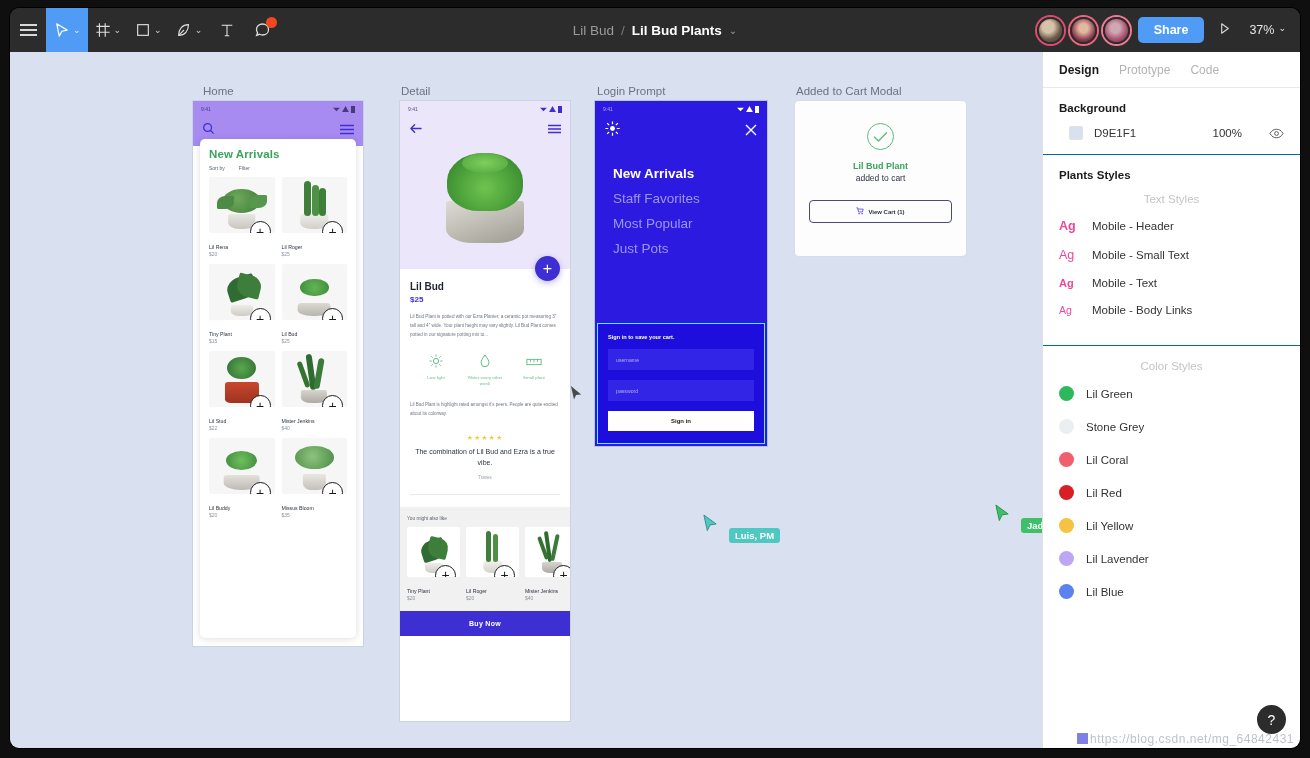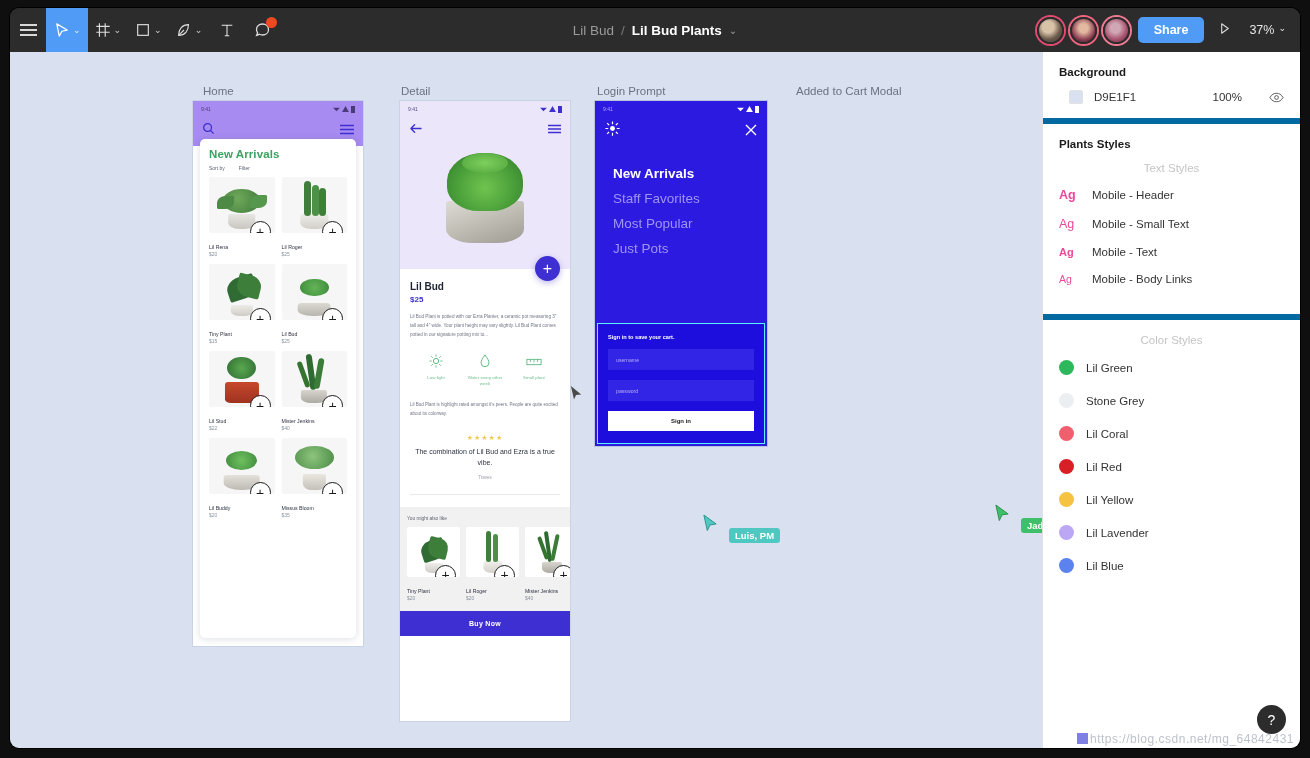--- a/index.html
+++ b/index.html
@@ -278,21 +278,21 @@
     overflow: hidden;
   }
   .panel-tabs {
     display: flex; align-items: center; gap: 20px;
     height: 36px; padding: 0 16px;
     border-bottom: 1px solid #e8e8e8;
     font-size: 12px;
   }
   .ptab { color: #b4b4b4; cursor: pointer; }
   .ptab.active { color: #1b1b1b; font-weight: bold; }
-  .panel-sec { padding: 14px 16px 14px 16px; border-bottom: 6px solid #0369a1; }
+  .panel-sec { padding: 14px 16px 14px 16px; border-bottom: 1px solid #0369a1; }
   .panel-sec.noborder { border-bottom: none; }
   .sec-h { font-size: 11.5px; font-weight: bold; color: #1b1b1b; margin-bottom: 12px; }
   .sec-h.dim { color: #c4c4c4; font-weight: normal; margin-bottom: 14px; text-align: center; }
   .bg-row { display: flex; align-items: center; gap: 11px; font-size: 11.5px; color: #333; padding-left: 10px; }
   .swatch-sq { width: 14px; height: 14px; border-radius: 2px; background: #d9e1f1; border: 1px solid #e2e2e2; }
   .bg-pct { margin-left: auto; margin-right: 0; }
   .eye { margin-left: 16px; color: #444; display: flex; align-items: center; }
   .style-row {
     display: flex; align-items: center; gap: 11px;
     margin-bottom: 15px; cursor: pointer;
@@ -748,20 +748,39 @@
       </div>
       <div class="login-card">
         <h4>Sign in to save your cart.</h4>
         <div class="login-field">username</div>
         <div class="login-field">password</div>
         <div class="login-submit">Sign in</div>
       </div>
     </div>
 
     <div class="frame-label" style="left:786px; top:33px;">Added to Cart Modal</div>
+    <div class="frame" id="frame-cart" style="top:49px;">
+      <div class="check-circle">
+        <svg width="15" height="12" viewBox="0 0 16 12">
+            <path d="M1.5 6 L5.8 10.2 L14.5 1.5" stroke="#5cba7d" stroke-width="1.4" fill="none" stroke-linecap="round" stroke-linejoin="round"></path>
+          </svg>
+      </div>
+      <div class="cart-title">Lil Bud Plant</div>
+      <div class="cart-sub">added to cart</div>
+      <div class="view-cart-btn">
+        <span>
+          <svg width="8" height="8" viewBox="0 0 10 10">
+              <path d="M0.5 1 H2 L3.2 6.2 H8 L9 2.6 H2.4" stroke="#3d2fd1" stroke-width="0.9" fill="none"></path>
+              <circle cx="3.8" cy="8.3" r="0.9" fill="#3d2fd1"></circle>
+              <circle cx="7.6" cy="8.3" r="0.9" fill="#3d2fd1"></circle>
+            </svg>
+        </span>
+        <span>View Cart (1)</span>
+      </div>
+    </div>
 
     <div class="cursor" style="left:692px; top:462px;">
       <span>
         <svg width="17" height="19" viewBox="0 0 18 20">
             <path d="M2 1 L15 10.5 L8.5 11.5 L5.6 17.5 Z" fill="#4ec8c0" stroke="#2f8f8a" stroke-width="1"></path>
           </svg>
       </span>
       <span class="cursor-label" style="background:#4ec8c0;">Luis, PM</span>
     </div>
     <div class="cursor" style="left:984px; top:452px;">
@@ -774,20 +793,25 @@
     </div>
 
     <div class="mouse-pointer">
       <svg width="13" height="17" viewBox="0 0 14 18">
           <path d="M1 1 L12 10 L6.5 10.6 L4.3 15.5 Z" fill="#4a4a4a"></path>
         </svg>
     </div>
   </div>
 
   <div class="right-panel">
+    <div class="panel-tabs">
+      <div class="ptab active">Design</div>
+      <div class="ptab">Prototype</div>
+      <div class="ptab">Code</div>
+    </div>
 
     <div class="panel-sec">
       <div class="sec-h">Background</div>
       <div class="bg-row">
         <span class="swatch-sq"></span>
         <span>D9E1F1</span>
         <span class="bg-pct">100%</span>
         <span class="eye">
           <svg width="15" height="11" viewBox="0 0 16 11">
               <path d="M1 5.5 C3 2 5.4 1 8 1 C10.6 1 13 2 15 5.5 C13 9 10.6 10 8 10 C5.4 10 3 9 1 5.5 Z" fill="none" stroke="#555" stroke-width="1"></path>

